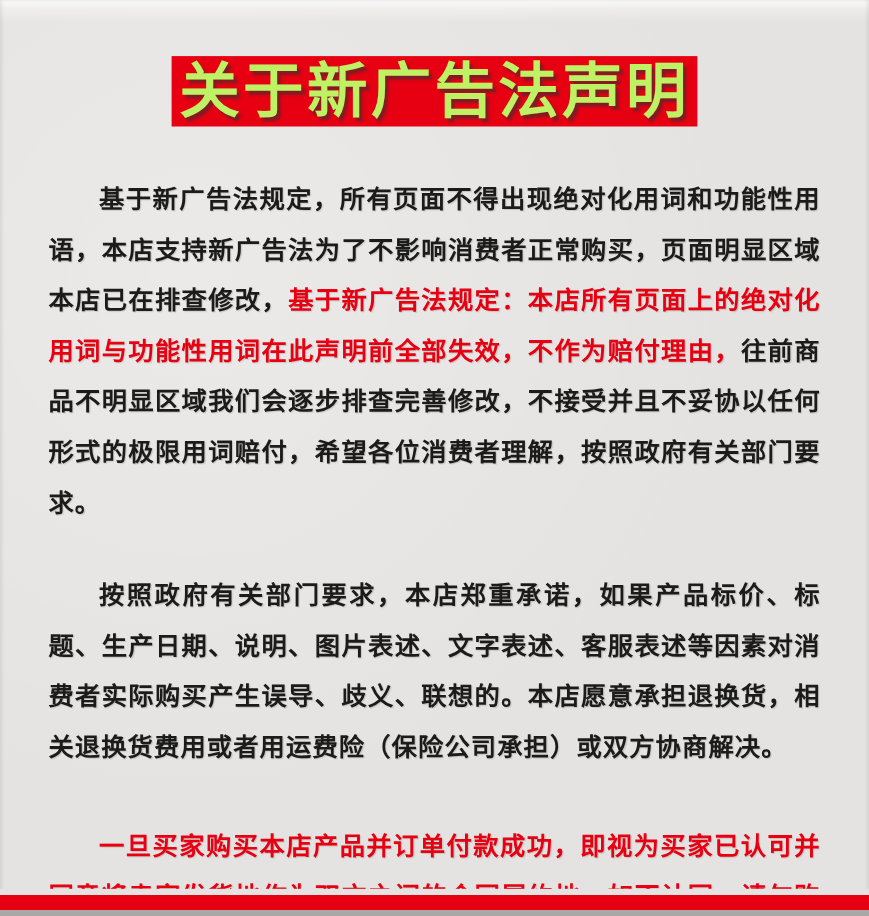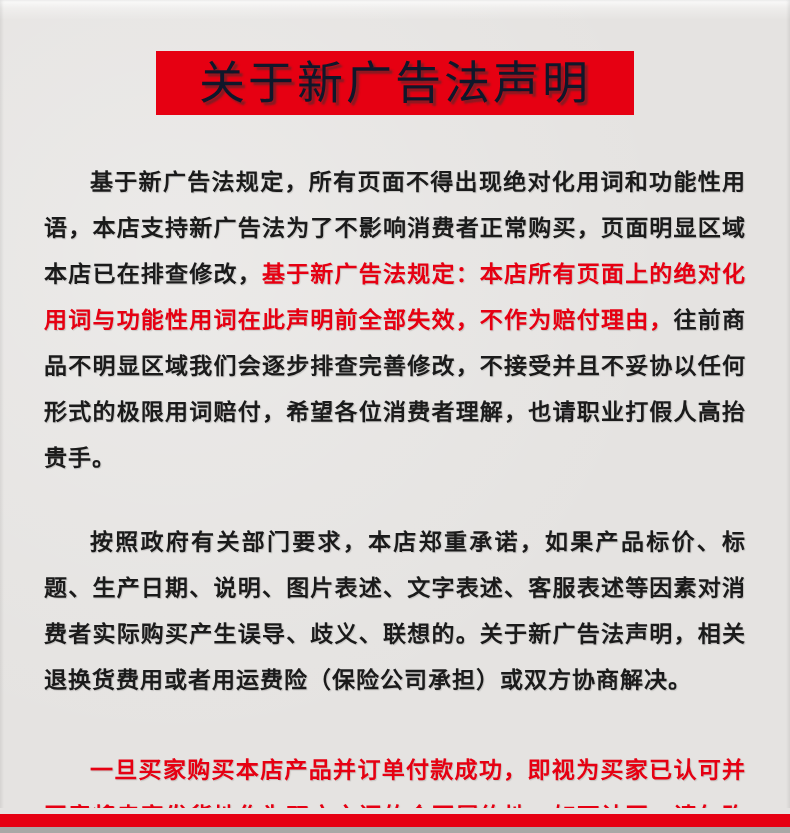--- a/index.html
+++ b/index.html
@@ -22,23 +22,23 @@
     box-shadow:inset 2px 0 3px rgba(0,0,0,.07), inset -2px 0 3px rgba(0,0,0,.07);
     overflow:hidden;
   }
   .banner{
     width:478px;height:64px;
     margin:51px auto 0 auto;
     background:var(--banner-red);
     display:flex;align-items:center;justify-content:center;
   }
   .banner .title{
-    color:#0f172a;
-    font-size:46px;
-    font-weight:400;
+    color:#bef264;
+    font-size:55px;
+    font-weight:700;
     letter-spacing:3px;
     line-height:1;
     text-shadow:3px 3px 2px rgba(50,50,50,.55);
     white-space:nowrap;
   }
   .content{
     padding:0 44px;
     color:var(--text-dark);
   }
   .para{
@@ -65,23 +65,23 @@
 <body>
 
 <div class="page">
 
   <div class="banner">
     <div class="title">关于新广告法声明</div>
   </div>
 
   <div class="content">
 
-    <p class="para para-1"><span>基于新广告法规定，所有页面不得出现绝对化用词和功能性用语，本店支持新广告法为了不影响消费者正常购买，页面明显区域本店已在排查修改，</span><span class="red-text">基于新广告法规定：本店所有页面上的绝对化用词与功能性用词在此声明前全部失效，不作为赔付理由，</span><span>往前商品不明显区域我们会逐步排查完善修改，不接受并且不妥协以任何形式的极限用词赔付，希望各位消费者理解，也请职业打假人高抬贵手。</span></p>
+    <p class="para para-1"><span>基于新广告法规定，所有页面不得出现绝对化用词和功能性用语，本店支持新广告法为了不影响消费者正常购买，页面明显区域本店已在排查修改，</span><span class="red-text">基于新广告法规定：本店所有页面上的绝对化用词与功能性用词在此声明前全部失效，不作为赔付理由，</span><span>往前商品不明显区域我们会逐步排查完善修改，不接受并且不妥协以任何形式的极限用词赔付，希望各位消费者理解，按照政府有关部门要求。</span></p>
 
-    <p class="para para-2">按照政府有关部门要求，本店郑重承诺，如果产品标价、标题、生产日期、说明、图片表述、文字表述、客服表述等因素对消费者实际购买产生误导、歧义、联想的。关于新广告法声明，相关退换货费用或者用运费险（保险公司承担）或双方协商解决。</p>
+    <p class="para para-2">按照政府有关部门要求，本店郑重承诺，如果产品标价、标题、生产日期、说明、图片表述、文字表述、客服表述等因素对消费者实际购买产生误导、歧义、联想的。本店愿意承担退换货，相关退换货费用或者用运费险（保险公司承担）或双方协商解决。</p>
 
     <p class="para para-3 red-text">一旦买家购买本店产品并订单付款成功，即视为买家已认可并同意将卖家发货地作为双方之间的合同履约地。如不认同，请勿购买。</p>
 
   </div>
 
   <div class="bottom-edge-strip"></div>
 
 </div>
 
 </body></html>

